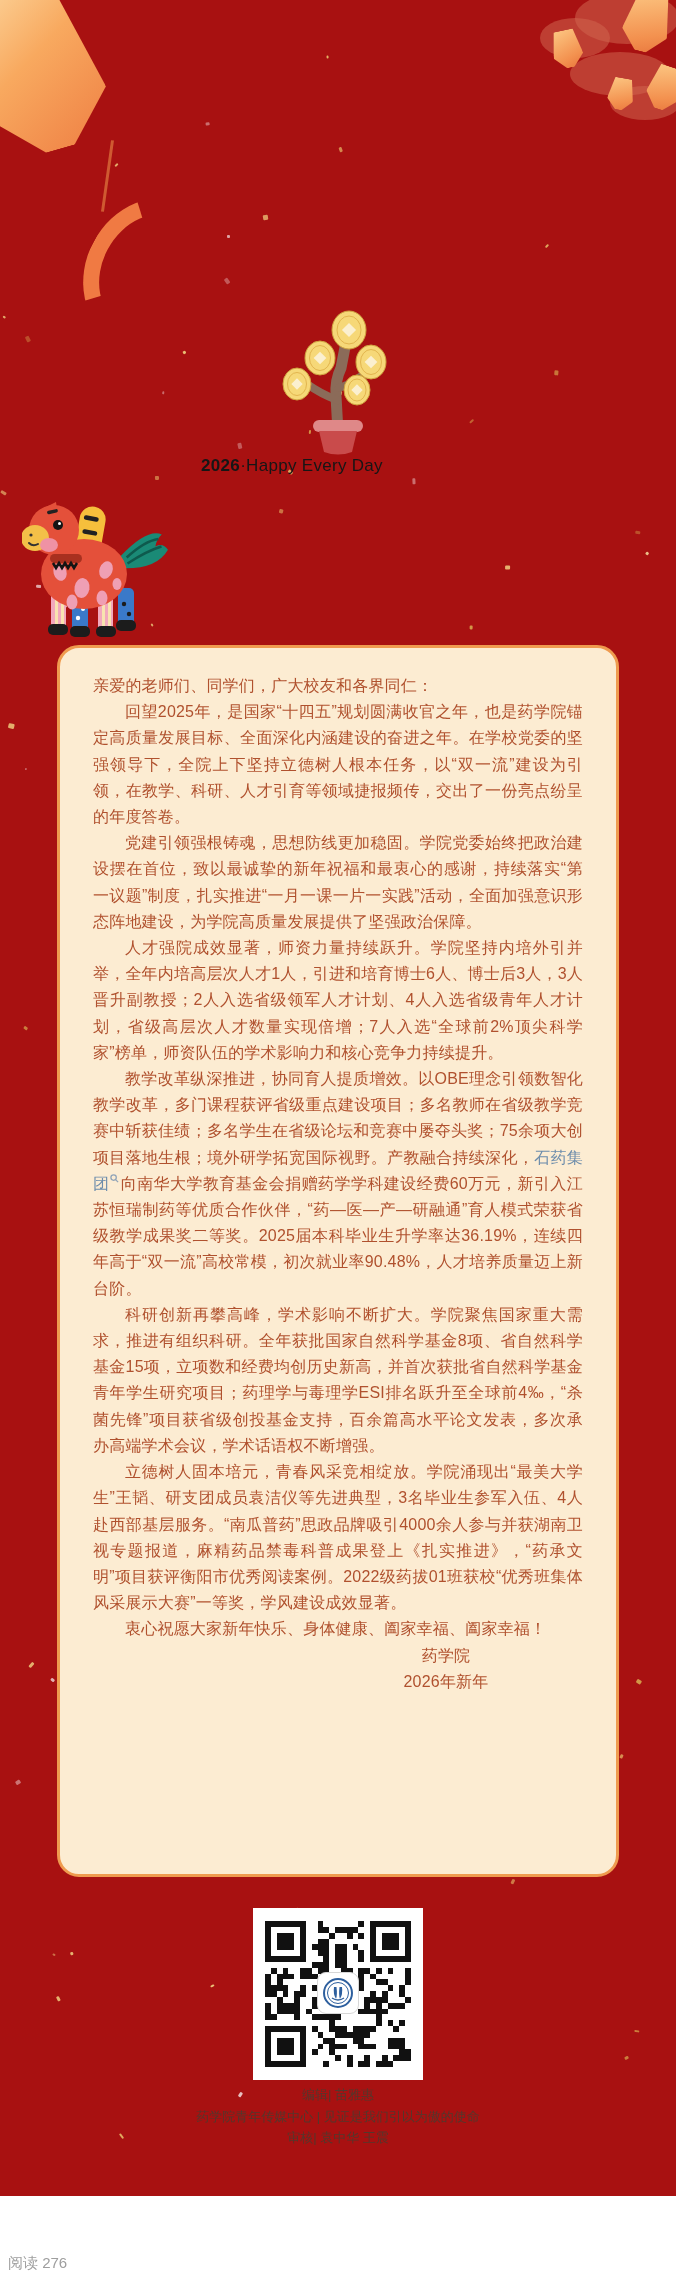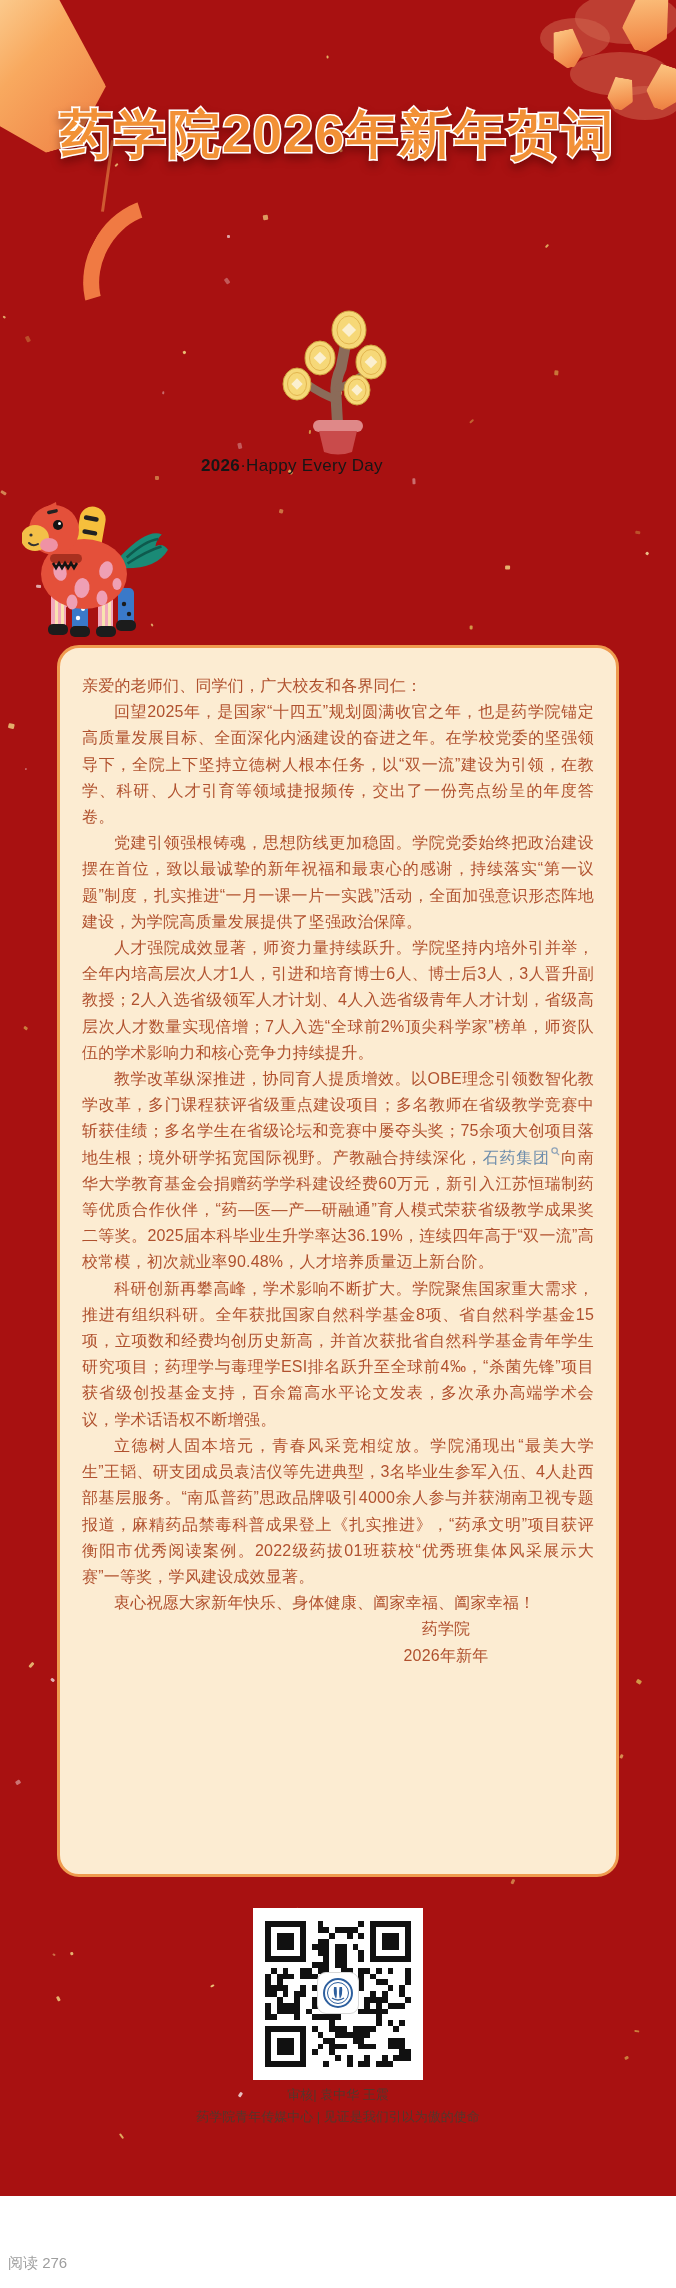--- a/index.html
+++ b/index.html
@@ -17,21 +17,21 @@
   
   #title-wrap{position:absolute;left:0;top:86px;width:676px;z-index:3;filter:drop-shadow(0 5px 5px rgba(60,0,0,.45));}
   .title-text{font-size:52px;font-weight:bold;letter-spacing:2px;fill:#f29136;stroke:#ffffff;stroke-width:3.2;paint-order:stroke;font-family:"Liberation Sans","DejaVu Sans",sans-serif;}
   
   #tree-wrap{position:absolute;left:263px;top:300px;width:150px;height:160px;z-index:2;}
   #happy-line{position:absolute;left:0;top:456px;width:584px;text-align:center;color:#161616;font-size:17px;z-index:2;letter-spacing:.3px;}
   #happy-line .b{font-weight:bold;}
   
   #horse-wrap{position:absolute;left:22px;top:492px;width:152px;height:152px;z-index:2;}
   
-  #card{position:absolute;left:57px;top:645px;width:562px;height:1232px;background:#fcecd2;border:3px solid #ef9b4f;border-radius:22px;box-sizing:border-box;z-index:4;padding:25px 22px;}
+  #card{position:absolute;left:57px;top:645px;width:562px;height:1232px;background:#fcecd2;border:3px solid #ef9b4f;border-radius:22px;box-sizing:border-box;z-index:4;padding:25px 33px;}
   #card p{margin:0;font-size:16px;line-height:26.2px;color:#b0512e;text-align:justify;letter-spacing:.2px;}
   #card p.para{text-indent:2em;}
   .entity-link{color:#6c8cab;text-decoration:none;cursor:pointer;}
   .mag-icon{vertical-align:super;margin:0 1px;}
   .signature{text-indent:0!important;text-align:center!important;transform:translateX(108px);}
   
   #qr-box{position:absolute;left:253px;top:1908px;width:170px;height:172px;background:#ffffff;z-index:3;}
   #qr-svg{position:absolute;left:12px;top:12px;}
   #qr-logo{position:absolute;left:64px;top:64px;width:42px;height:42px;background:#fff;border:1px solid #d7d7d7;border-radius:9px;box-sizing:border-box;display:flex;align-items:center;justify-content:center;}
   #credits{position:absolute;left:0;top:2084px;width:676px;text-align:center;z-index:3;color:#54372c;font-size:13px;line-height:21.5px;}
@@ -138,25 +138,20 @@
 
   <div class="cloud" style="left:575px;top:-8px;width:104px;height:52px;"></div>
   <div class="cloud" style="left:540px;top:18px;width:70px;height:40px;"></div>
   <div class="cloud" style="left:570px;top:52px;width:100px;height:44px;"></div>
   <div class="cloud" style="left:610px;top:86px;width:70px;height:34px;"></div>
   <div class="sky-lantern" style="left:624px;top:-6px;width:46px;height:58px;transform:rotate(14deg);"></div>
   <div class="sky-lantern" style="left:552px;top:30px;width:30px;height:38px;transform:rotate(-12deg);"></div>
   <div class="sky-lantern" style="left:608px;top:78px;width:26px;height:32px;transform:rotate(10deg);"></div>
   <div class="sky-lantern" style="left:648px;top:66px;width:34px;height:44px;transform:rotate(18deg);"></div>
 
-  <div id="title-wrap">
-    <svg width="676" height="92" viewBox="0 0 676 92">
-      <text x="338" y="66" text-anchor="middle" class="title-text">药学院2026年新年贺词</text>
-    </svg>
-  </div>
 
   <div id="tree-wrap">
     <svg width="150" height="160" viewBox="0 0 150 160">
       <path d="M75 132 L73 96 Q72 80 78 68 L83 42" stroke="#8b6b59" stroke-width="11" fill="none" stroke-linecap="round"></path>
       <path d="M74 100 Q58 94 44 84" stroke="#8b6b59" stroke-width="8" fill="none" stroke-linecap="round"></path>
       <path d="M76 88 Q94 82 104 70" stroke="#8b6b59" stroke-width="8" fill="none" stroke-linecap="round"></path>
       <g>
         <ellipse cx="86" cy="30" rx="17" ry="19" fill="#f6d878" stroke="#cfa23f"></ellipse>
         <ellipse cx="86" cy="30" rx="12" ry="14" fill="none" stroke="#e2b54e"></ellipse>
         <rect x="81" y="25" width="10" height="10" fill="#fbf0d0" transform="rotate(45 86 30)"></rect>
@@ -445,20 +440,21 @@
         <circle cx="16" cy="16" r="14" fill="none" stroke="#2d5f9e" stroke-width="2"></circle>
         <circle cx="16" cy="16" r="10.5" fill="none" stroke="#2d5f9e" stroke-width="1"></circle>
         <path d="M12 10 Q11 17 14 22 Q15.5 18 14.5 10 Z" fill="#2d5f9e"></path>
         <path d="M20 10 Q21 17 18 22 Q16.5 18 17.5 10 Z" fill="#2d5f9e"></path>
         <path d="M10 21 Q16 25 22 21" stroke="#2d5f9e" stroke-width="1.3" fill="none"></path>
       </svg>
     </div>
   </div>
 
   <div id="credits">
+    <div>编辑| 苗雅惠</div>
+    <div>药学院青年传媒中心 | 见证是我们引以为傲的使命</div>
     <div>审核| 袁中华 王震</div>
-    <div>药学院青年传媒中心 | 见证是我们引以为傲的使命</div>
   </div>
 
   <div id="footer">
     <span id="read-count">阅读 276</span>
   </div>
 </div>
 
 </body></html>

